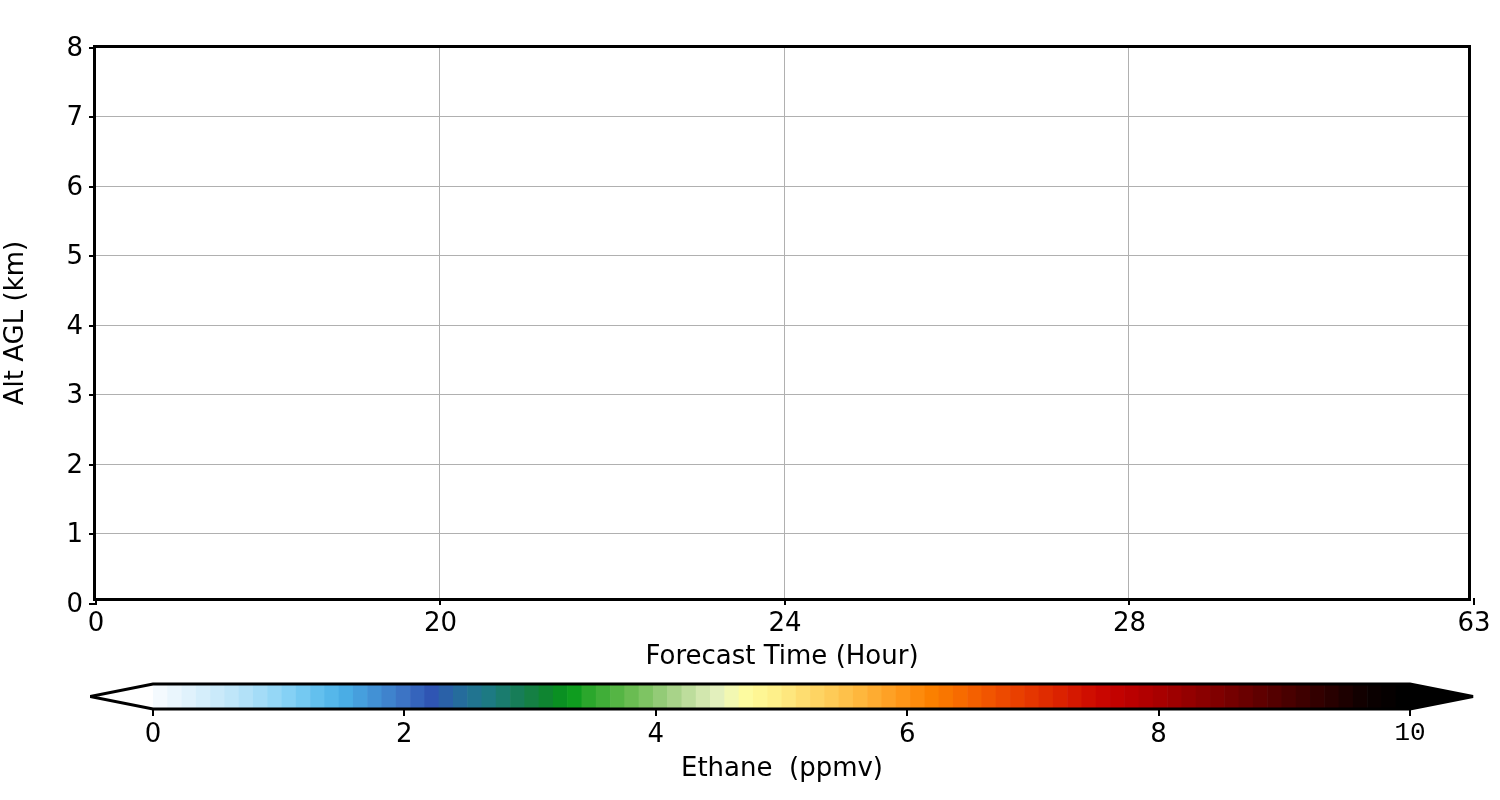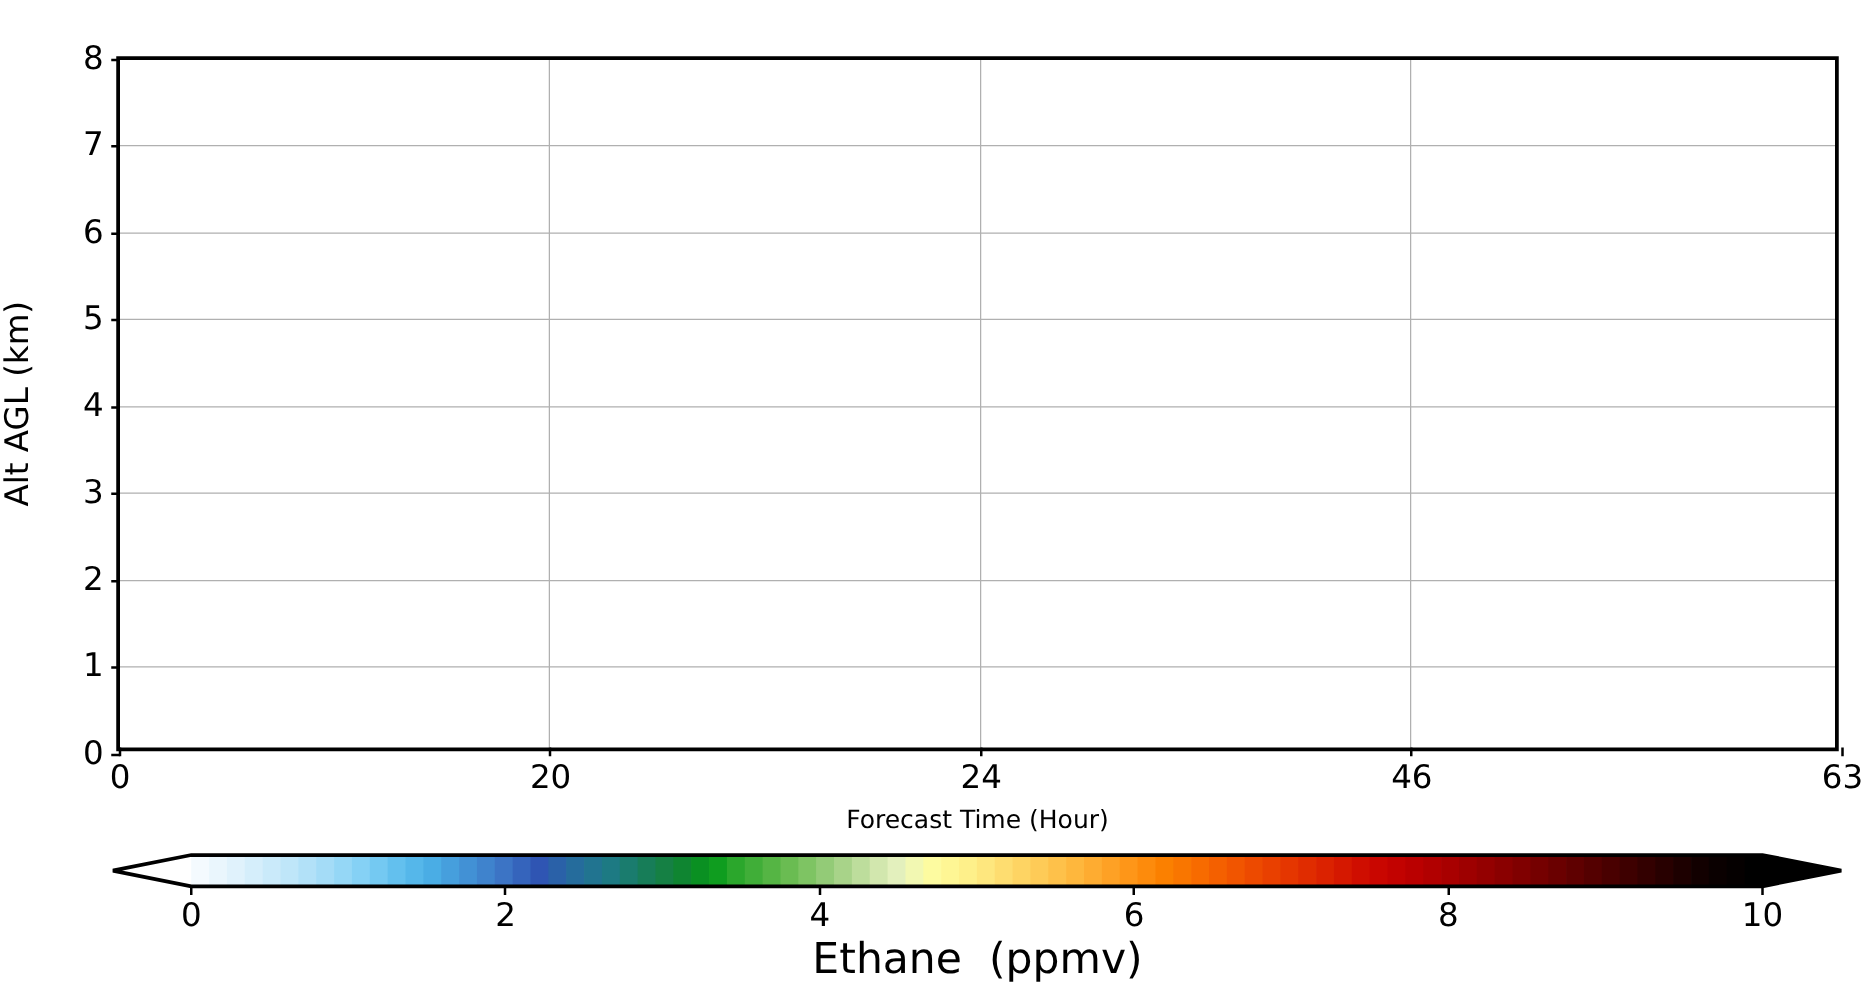--- a/index.html
+++ b/index.html
@@ -113,21 +113,21 @@
     font-size: 26px;
     line-height: 28px;
     white-space: pre;
   }
   #xlabel {
     position: absolute;
     left: 93px;
     top: 640px;
     width: 1378px;
     text-align: center;
-    font-size: 20px;
+    font-size: 26px;
     line-height: 30px;
     white-space: pre;
   }
 
   
   #colorbar-axes {
     position: absolute;
     left: 90px;
     top: 672px;
     width: 1385px;
@@ -152,21 +152,21 @@
     font-size: 26px;
     line-height: 26px;
     white-space: pre;
   }
   #cblabel {
     position: absolute;
     left: 93px;
     top: 752px;
     width: 1378px;
     text-align: center;
-    font-size: 34px;
+    font-size: 26px;
     line-height: 30px;
     white-space: pre;
   }
 </style>
 </head>
 <body>
 
 <div id="figure">
 
 
@@ -203,21 +203,21 @@
       <div class="ytick-label" style="top: 68px;">7</div>
       <div class="ytick-mark" style="top: -1.5px;"></div>
       <div class="ytick-label" style="top: -1.5px;">8</div>
       <div class="xtick-mark" style="left: -1.5px;"></div>
       <div class="xtick-label" style="left: 0px;">0</div>
       <div class="xtick-mark" style="left: 343px;"></div>
       <div class="xtick-label" style="left: 344.5px;">20</div>
       <div class="xtick-mark" style="left: 687.5px;"></div>
       <div class="xtick-label" style="left: 689px; text-align: center;">24</div>
       <div class="xtick-mark" style="left: 1032px;"></div>
-      <div class="xtick-label" style="left: 1033.5px;">46</div>
+      <div class="xtick-label" style="left: 1033.5px;">28</div>
       <div class="xtick-mark" style="left: 1376.5px;"></div>
       <div class="xtick-label" style="left: 1378px;">63</div>
     </div>
 
   <div id="ylabel">Alt AGL (km)</div>
   <div id="xlabel">Forecast Time (Hour)</div>
 
   <div id="colorbar-axes">
     <svg id="colorbar-svg" width="1385" height="40" viewBox="0 0 1385 40">
       <g id="cb-bands">
@@ -321,17 +321,17 @@
       <div class="cbtick-label" style="left: 63px;">0</div>
       <div class="cbtick-mark" style="left: 313.4px;"></div>
       <div class="cbtick-label" style="left: 314.4px;">2</div>
       <div class="cbtick-mark" style="left: 564.8px;"></div>
       <div class="cbtick-label" style="left: 565.8px;">4</div>
       <div class="cbtick-mark" style="left: 816.2px;"></div>
       <div class="cbtick-label" style="left: 817.2px;">6</div>
       <div class="cbtick-mark" style="left: 1067.6px;"></div>
       <div class="cbtick-label" style="left: 1068.6px;">8</div>
       <div class="cbtick-mark" style="left: 1319px;"></div>
-      <div class="cbtick-label" style="left: 1320px;">10</div>
+      <div class="cbtick-label" style="left: 1320px; font-family: Liberation Mono, monospace;">10</div>
     </div>
   <div id="cblabel">Ethane  (ppmv)</div>
 
 </div>
 
 </body></html>

